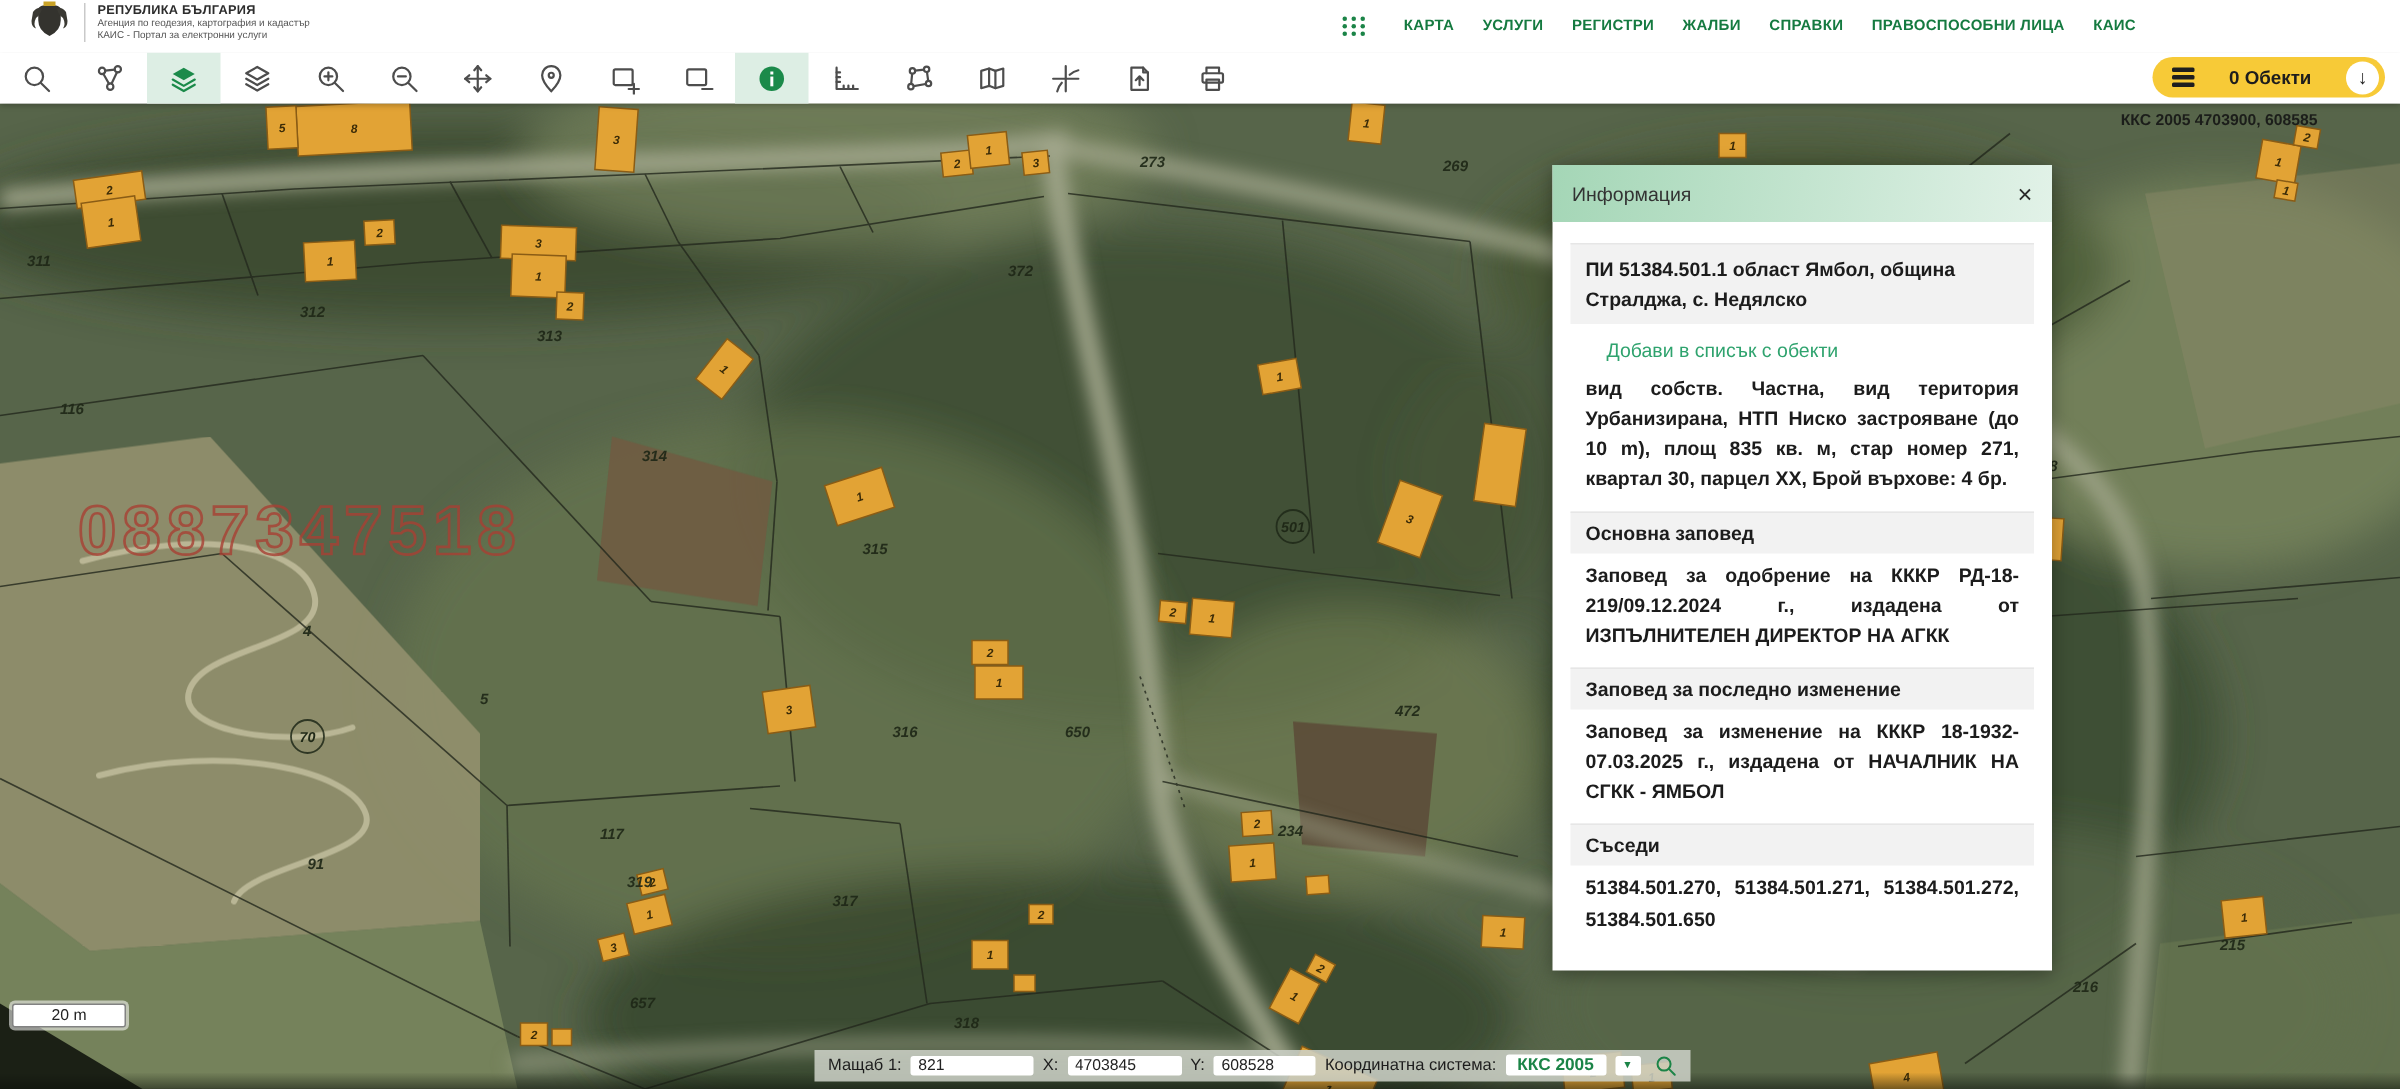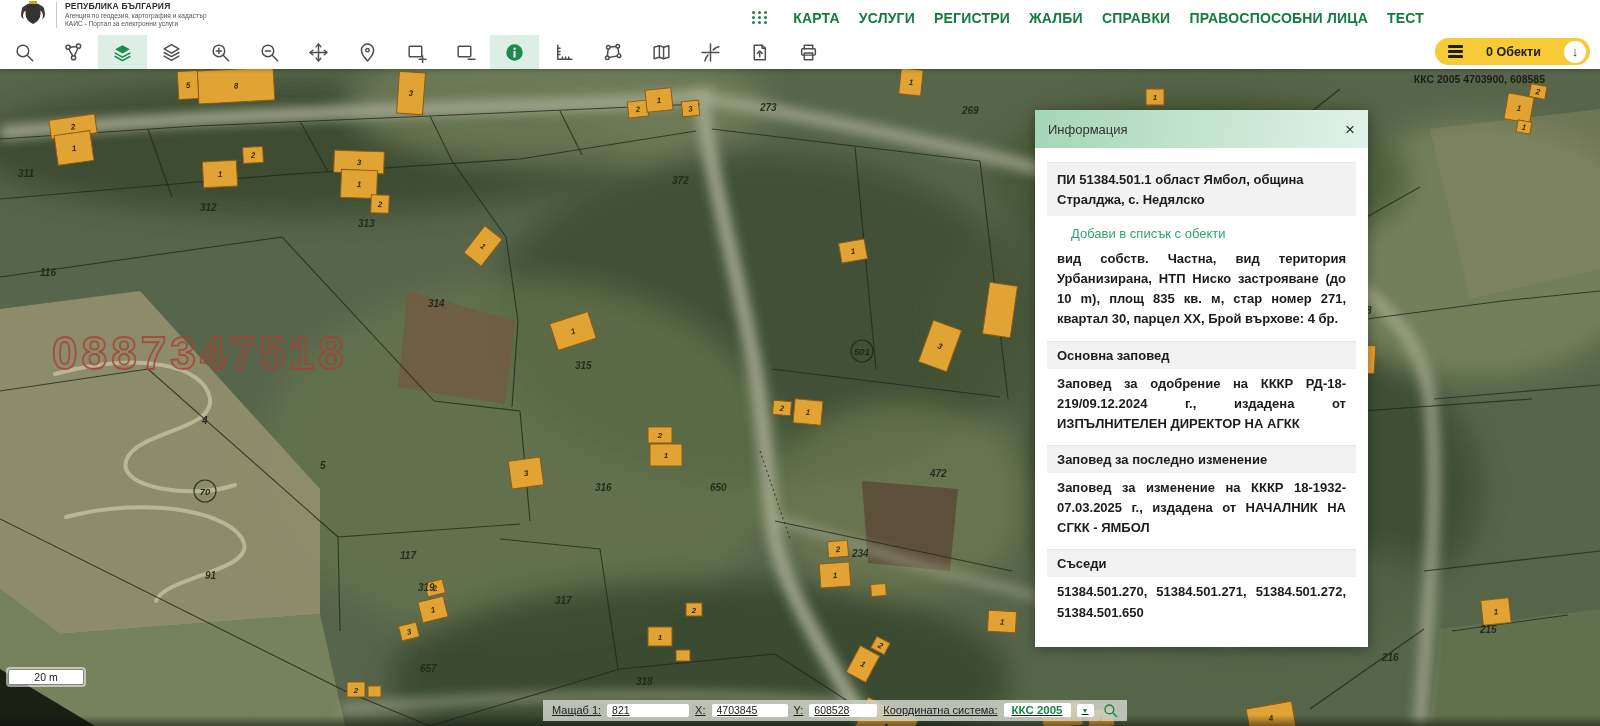--- a/index.html
+++ b/index.html
@@ -10,21 +10,21 @@
   .hdr{position:absolute;top:0;left:0;right:0;height:35px;background:#fff;z-index:6;
        display:flex;align-items:flex-start;}
   .logo-wrap{display:flex;align-items:center;gap:8px;padding-left:18px;}
   .logo-divider{width:1px;height:26px;background:#c9c9c9;}
   .logo-text{line-height:1.25;}
   .logo-title{font-size:8.5px;font-weight:bold;color:#2d2d2d;letter-spacing:.2px;}
   .logo-sub{font-size:6.6px;color:#555;}
   .nav{position:absolute;right:176px;top:0;height:35px;display:flex;align-items:center;gap:19px;}
   .grid-dots{display:grid;grid-template-columns:repeat(3,4px);grid-gap:2px;margin-right:6px;cursor:pointer;}
   .grid-dots i{width:3px;height:3px;border-radius:50%;background:#1b8447;display:block;}
-  .nav-item{font-size:14px;font-weight:bold;color:#157a40;letter-spacing:.2px;cursor:pointer;white-space:nowrap;}
+  .nav-item{font-size:10px;font-weight:bold;color:#157a40;letter-spacing:.2px;cursor:pointer;white-space:nowrap;}
   .pill{position:absolute;right:10px;top:4px;width:138px;height:27px;background:#f7ca37;
         border-radius:15px;display:flex;align-items:center;padding:0 4px 0 13px;gap:9px;cursor:pointer;margin-top:34px;}
   .burger{display:flex;flex-direction:column;gap:2.6px;}
   .burger i{display:block;width:15px;height:2.4px;background:#1e1e1e;border-radius:1px;}
   .pill-label{font-size:12.5px;font-weight:bold;color:#1d1d1d;flex:1;text-align:center;}
   .pill-circle{width:22px;height:22px;border-radius:50%;background:#fff;display:flex;align-items:center;
         justify-content:center;font-size:13px;font-weight:bold;color:#1e1e1e;}
 
   
   .tbar{position:absolute;top:35px;left:0;right:0;height:34px;background:#fff;z-index:5;
@@ -54,21 +54,21 @@
   .panel-title{font-size:13px;color:#333;}
   .panel-close{font-size:17px;color:#2b2b2b;cursor:pointer;line-height:1;}
   .panel-body{padding:14px 12px 16px;}
   .block-title{background:#f2f2f2;border-top:1px solid #e6e6e6;padding:7px 10px;font-weight:bold;line-height:1.5;}
   .add-link{display:block;color:#2fa36e;margin:10px 24px 3px;cursor:pointer;}
   .para{padding:5px 10px 8px;text-align:justify;line-height:1.55;font-weight:bold;}
   .sec-h{background:#f2f2f2;border-top:1px solid #e6e6e6;padding:6px 10px;font-weight:bold;margin-top:3px;}
 
   
   .statusbar{position:absolute;left:543px;top:700px;height:18px;z-index:4;display:flex;align-items:center;
-         gap:6px;background:rgba(203,207,197,.88);padding:1px 9px 2px;font-size:11px;color:#1d1d1d;text-decoration:underline;}
+         gap:6px;background:rgba(203,207,197,.88);padding:1px 9px 2px;font-size:11px;color:#1d1d1d;}
   .statusbar label{white-space:nowrap;}
   .statusbar input{height:13px;border:none;border-radius:2px;background:#fff;font-size:10.5px;
          padding:0 5px;color:#222;font-family:"Liberation Sans",sans-serif;}
   .in-scale{width:72px;} .in-x{width:66px;} .in-y{width:58px;}
   .crs-box{background:#fff;border-radius:2px;padding:1px 8px;font-weight:bold;color:#1b8447;font-size:11.5px;cursor:pointer;}
   .crs-dd{background:#fff;border-radius:2px;width:17px;height:13px;display:flex;align-items:center;
          justify-content:center;color:#1b8447;font-size:7px;cursor:pointer;}
   .sb-search{display:flex;align-items:center;margin-left:3px;cursor:pointer;}
   .sb-search svg{stroke:#1b8447;fill:none;stroke-width:1.8;stroke-linecap:round;}
 
@@ -109,21 +109,21 @@
           <i></i>
           <i></i>
       </div>
       <div style="display:flex;gap:19px;align-items:center;">
           <div class="nav-item">КАРТА</div>
           <div class="nav-item">УСЛУГИ</div>
           <div class="nav-item">РЕГИСТРИ</div>
           <div class="nav-item">ЖАЛБИ</div>
           <div class="nav-item">СПРАВКИ</div>
           <div class="nav-item">ПРАВОСПОСОБНИ ЛИЦА</div>
-          <div class="nav-item">ТЕСТ</div>
+          <div class="nav-item">КАИС</div>
         </div>
     </div>
 
     <div class="pill">
       <span class="burger">
           <i></i>
           <i></i>
           <i></i>
         </span>
       <span class="pill-label">0 Обекти</span>

